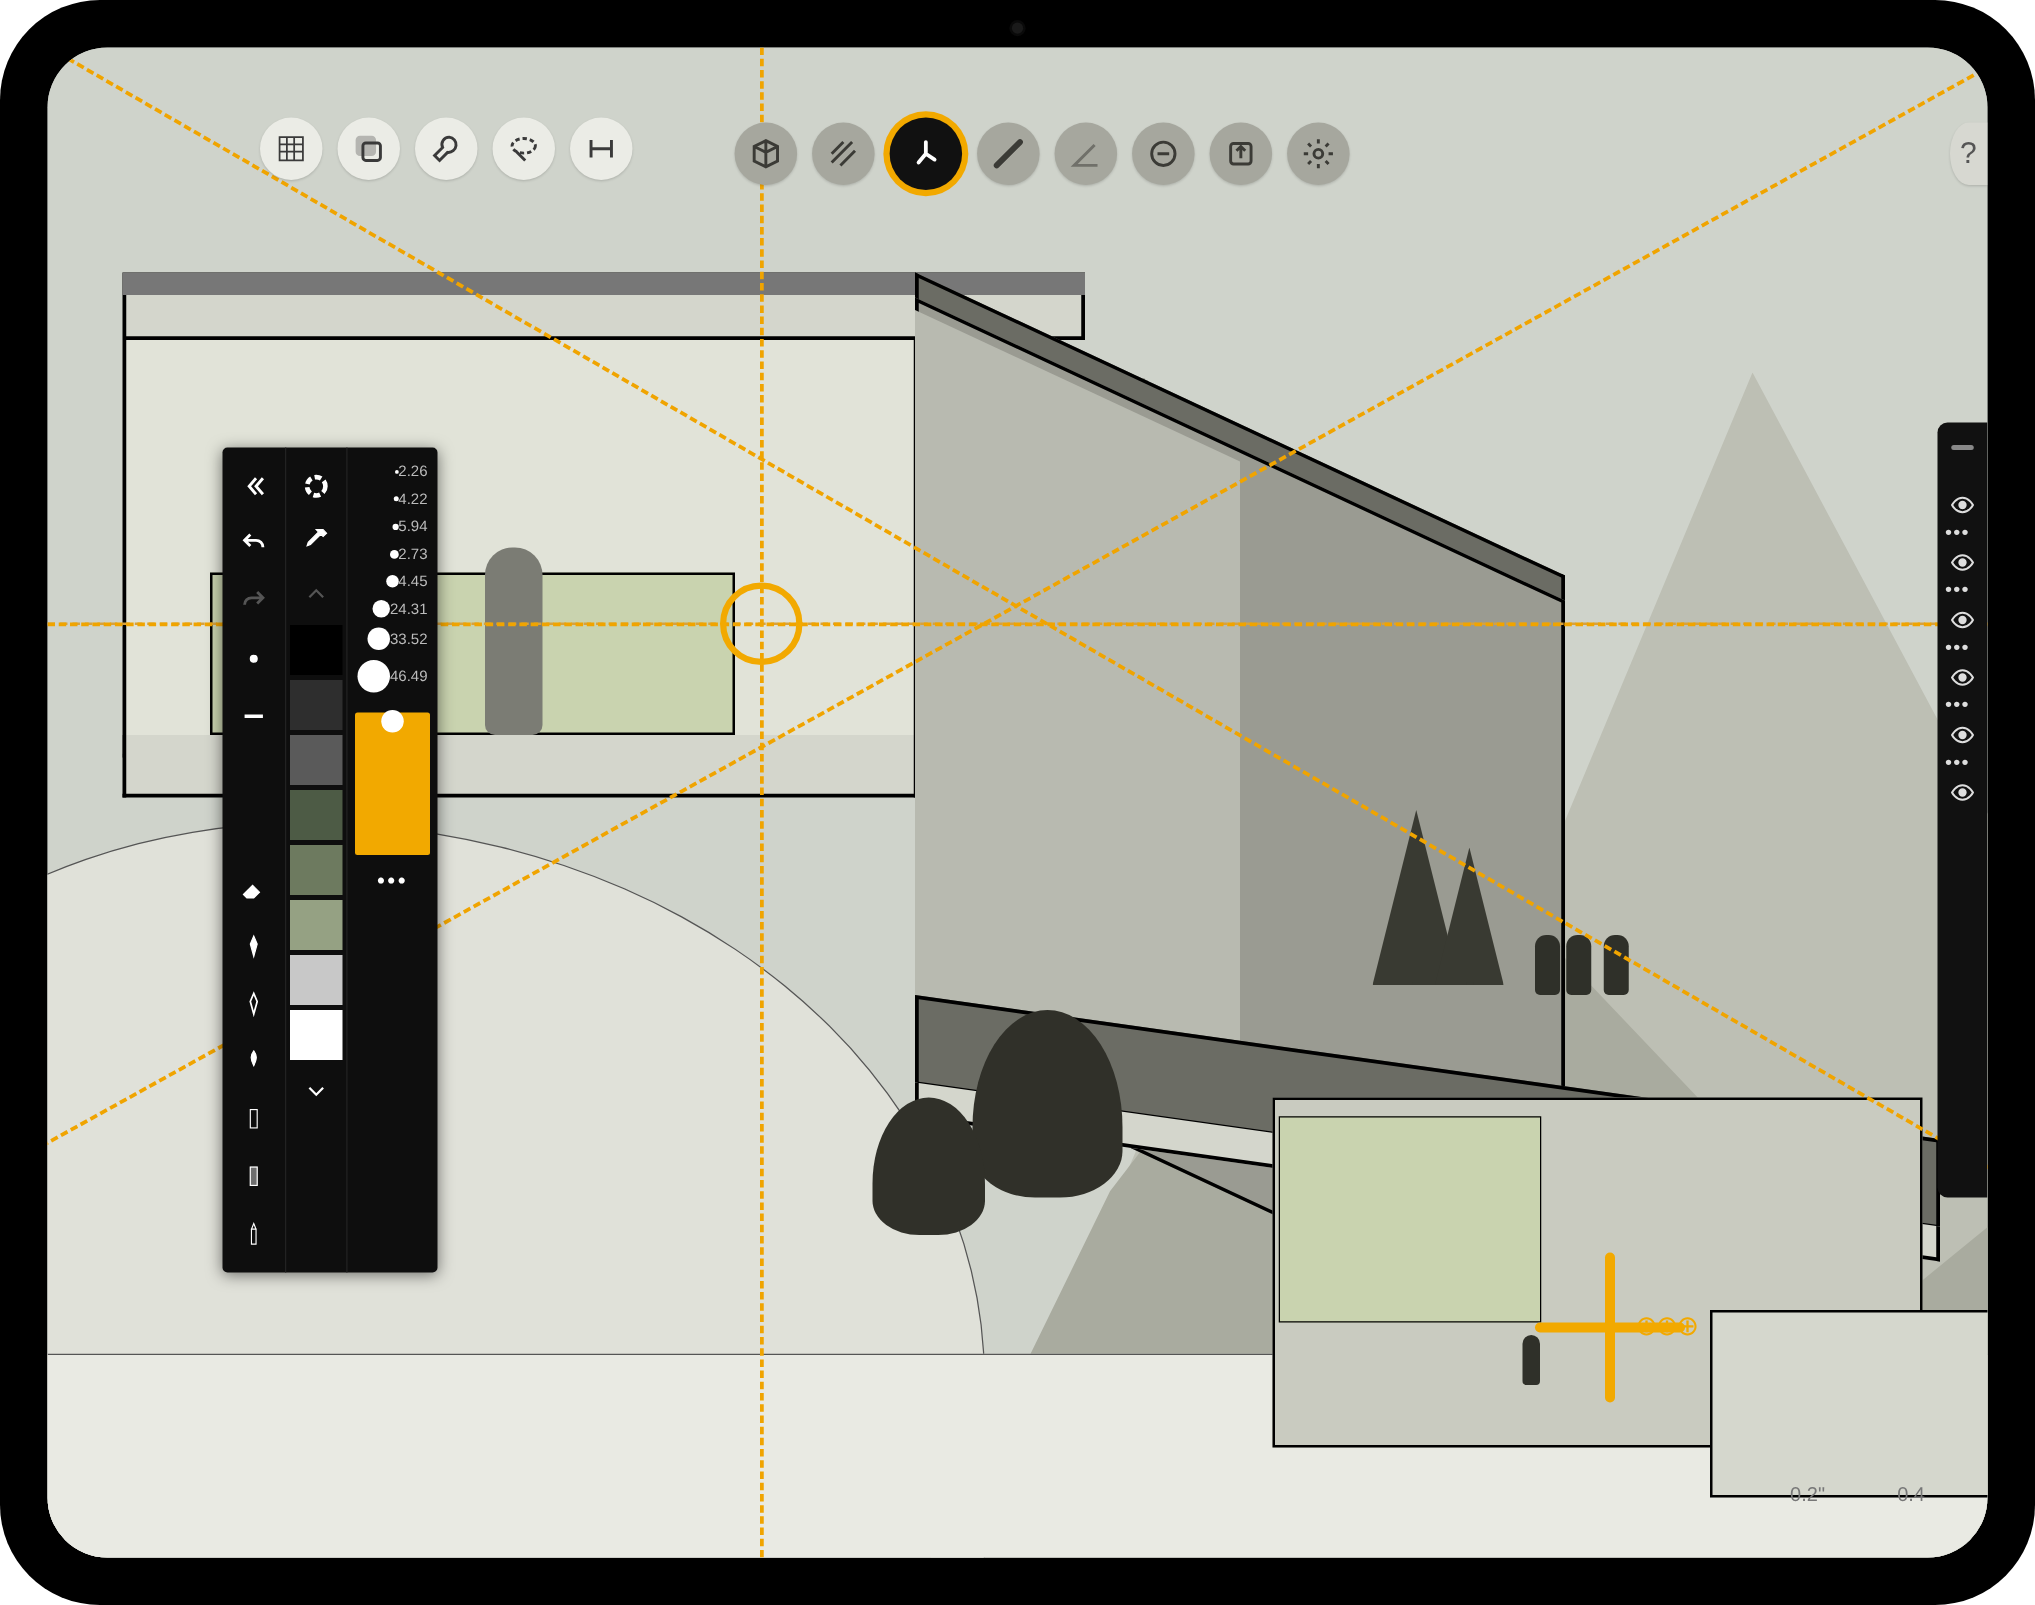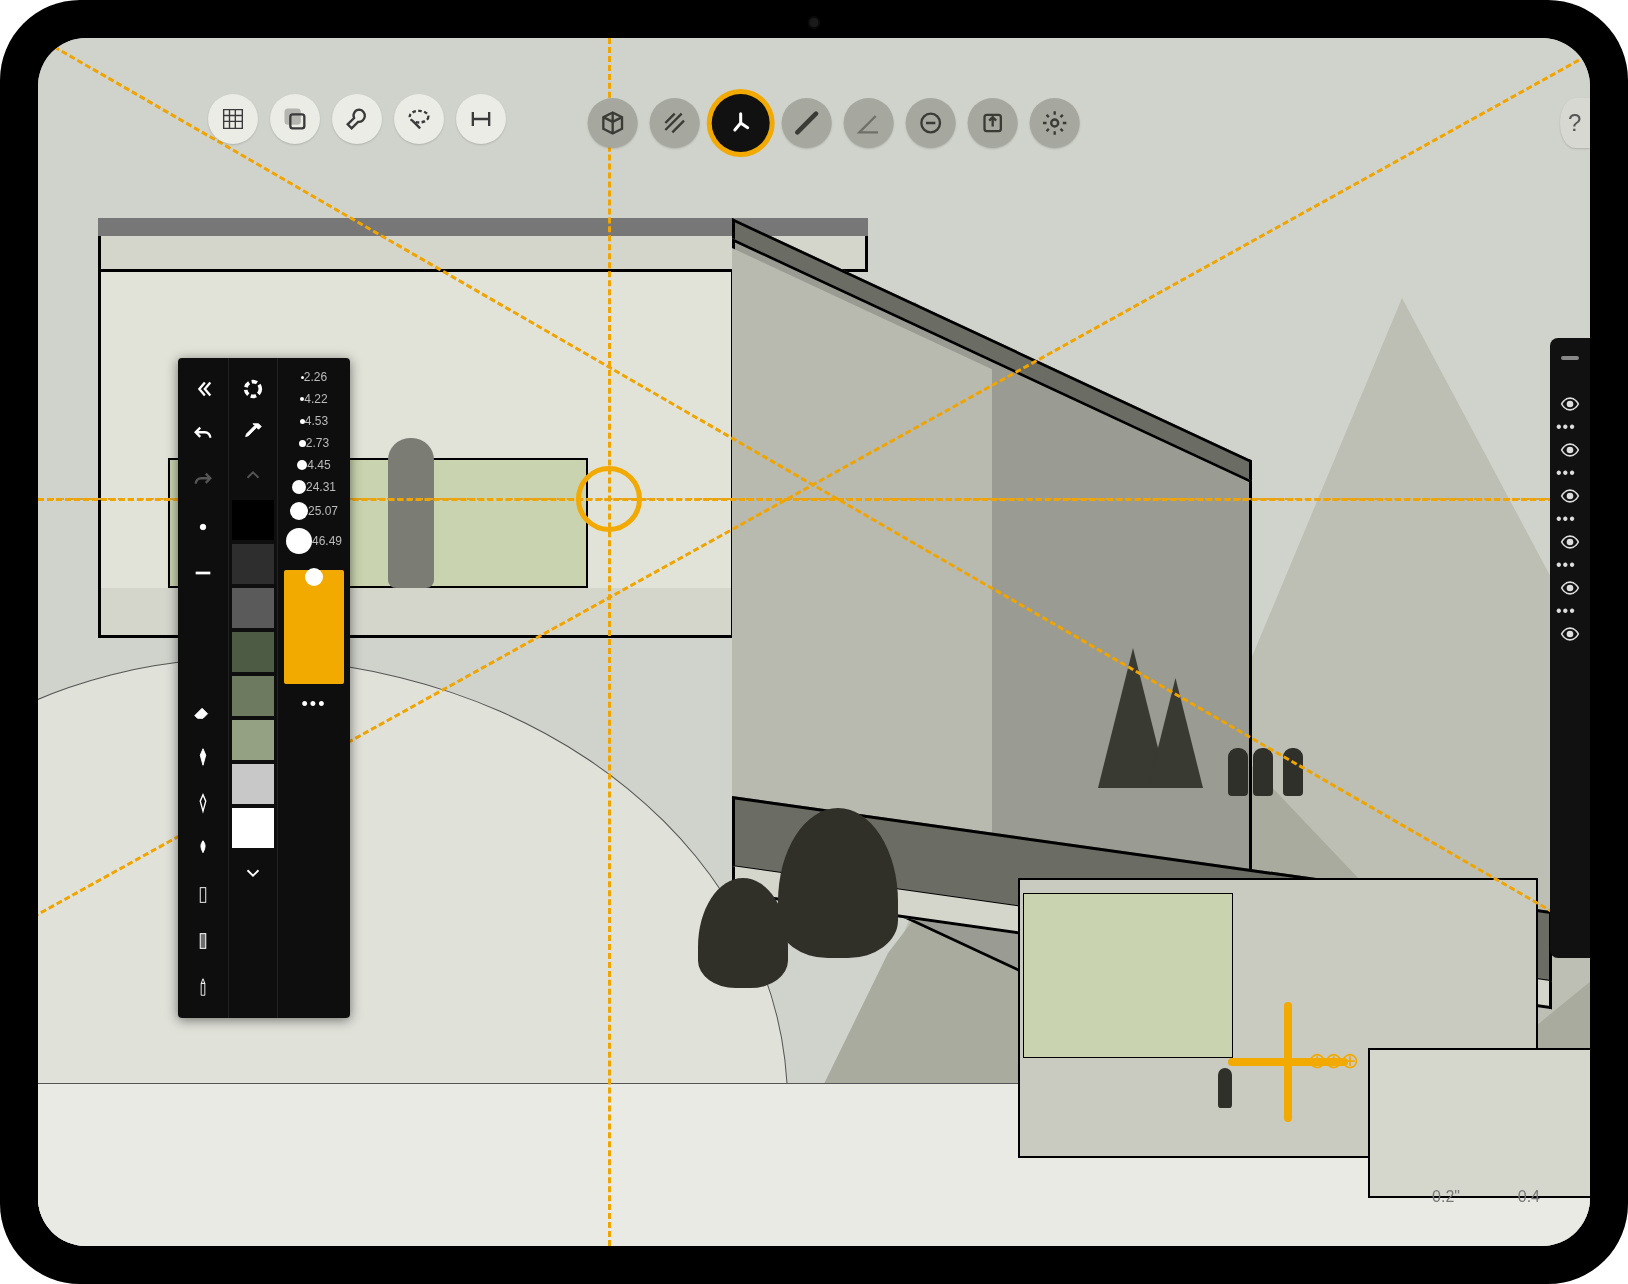--- a/index.html
+++ b/index.html
@@ -91,21 +91,21 @@
     box-shadow:0 2px 12px rgba(0,0,0,.5);
   }
   .lp-col{ display:flex; flex-direction:column; align-items:center;}
   .lp-col.c1{ width:50px; padding:8px 0;}
   .lp-col.c2{ width:50px; padding:8px 0; border-left:1px solid #222; border-right:1px solid #222;}
   .lp-col.c3{ width:72px; padding:8px 6px;}
   .lp-btn{ width:40px; height:40px; display:flex; align-items:center; justify-content:center; color:#fff; margin:3px 0;}
   .lp-btn svg{width:22px;height:22px;fill:currentColor;stroke:currentColor;}
   .lp-btn.dim{ color:#555;}
   .swatch{ width:42px; height:40px; margin:2px 0;}
-  .brush-dot{ width:100%; display:flex; align-items:center; justify-content:center; color:#bbb; font-size:12px; padding:4px 2px;}
+  .brush-dot{ width:100%; display:flex; align-items:center; justify-content:flex-end; color:#bbb; font-size:12px; padding:4px 2px;}
   .brush-dot .dot{ background:#fff; border-radius:50%; display:inline-block;}
   .slider-track{ position:relative; width:4px; flex:1; background:#f2a900; border-radius:2px; margin:12px auto 4px;}
   .slider-thumb{ position:absolute; top:-2px; left:50%; transform:translate(-50%,0); width:18px; height:18px; border-radius:50%; background:#fff;}
   .lp-more{ color:#fff; letter-spacing:2px; font-size:18px; text-align:center; padding:6px;}
 
   
   .right-strip{ position:absolute; right:0; top:300px; width:40px; height:620px; background:#111; border-radius:8px 0 0 8px; display:flex; flex-direction:column; align-items:center; padding-top:18px; gap:6px;}
   .right-strip .handle{width:18px;height:4px;background:#888;border-radius:2px;margin-bottom:24px;}
   .eye{ width:28px; height:28px; display:flex; align-items:center; justify-content:center; color:#ddd;}
   .eye svg{width:20px;height:20px;fill:none;stroke:currentColor;stroke-width:2;}
@@ -352,37 +352,37 @@
             <div class="brush-dot">
               <span class="dot" style="width:3px;height:3px;"></span>
               <span>2.26</span>
             </div>
             <div class="brush-dot">
               <span class="dot" style="width:4px;height:4px;"></span>
               <span>4.22</span>
             </div>
             <div class="brush-dot">
               <span class="dot" style="width:5px;height:5px;"></span>
-              <span>4.53</span>
+              <span>5.94</span>
             </div>
             <div class="brush-dot">
               <span class="dot" style="width:7px;height:7px;"></span>
               <span>2.73</span>
             </div>
             <div class="brush-dot">
               <span class="dot" style="width:10px;height:10px;"></span>
               <span>4.45</span>
             </div>
             <div class="brush-dot">
               <span class="dot" style="width:14px;height:14px;"></span>
               <span>24.31</span>
             </div>
             <div class="brush-dot">
               <span class="dot" style="width:18px;height:18px;"></span>
-              <span>25.07</span>
+              <span>33.52</span>
             </div>
             <div class="brush-dot">
               <span class="dot" style="width:26px;height:26px;"></span>
               <span>46.49</span>
             </div>
           </div>
         <div style="height:130px;width:100%;display:flex;">
           <div class="slider-track">
             <div class="slider-thumb"></div>
           </div>

